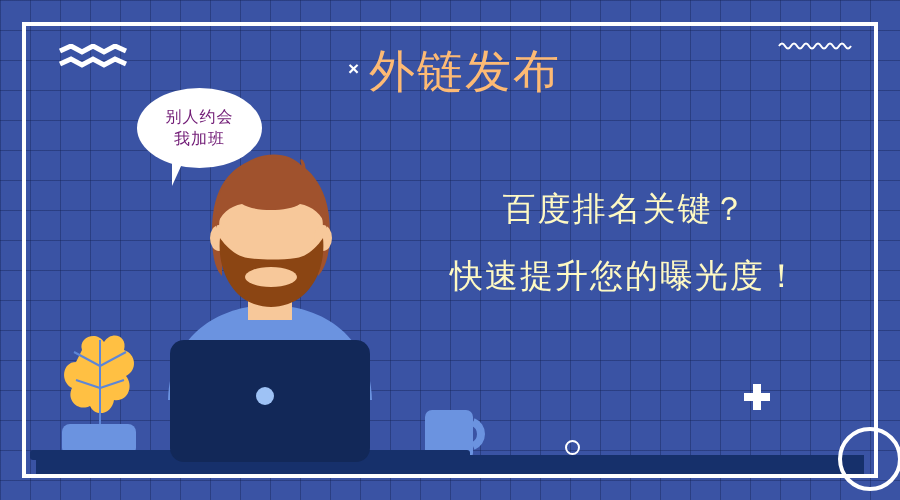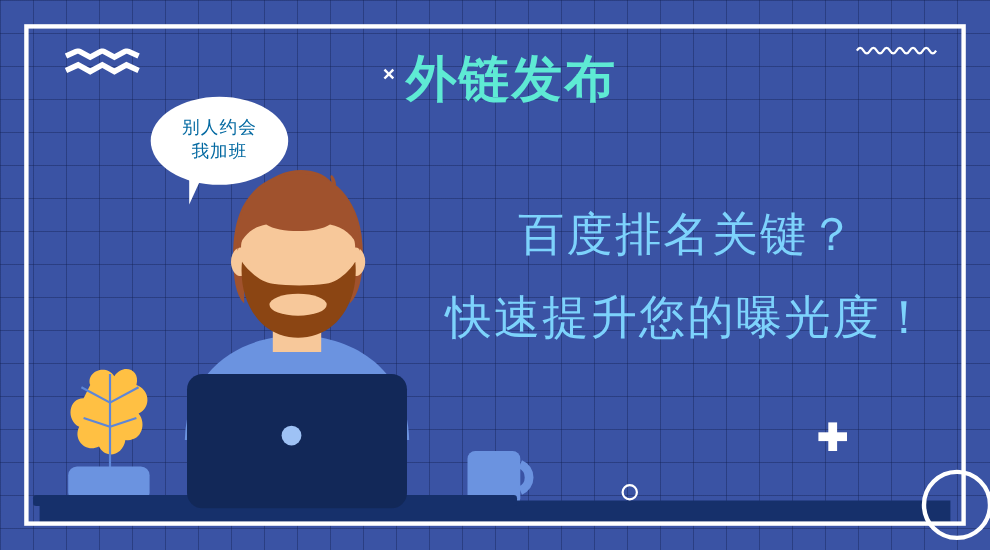--- a/index.html
+++ b/index.html
@@ -48,23 +48,23 @@
     gap: 10px;
   }
   .title-x {
     color: #ffffff;
     font-size: 19px;
     font-weight: 700;
     line-height: 1;
     padding-bottom: 6px;
   }
   .title-text {
-    color: #5eead4;
+    color: #fdba74;
     font-size: 46px;
-    font-weight: 700;
+    font-weight: 400;
     letter-spacing: 2px;
     line-height: 1;
     white-space: nowrap;
   }
   
   .wave-tl { position: absolute; left: 58px; top: 44px; }
   .wave-tr { position: absolute; left: 778px; top: 40px; }
   
   .corner-circle {
     position: absolute;
@@ -112,21 +112,21 @@
     height: 80px;
     background: #ffffff;
     border-radius: 50% / 50%;
     display: flex;
     flex-direction: column;
     align-items: center;
     justify-content: center;
     gap: 2px;
   }
   .bubble span {
-    color: #0369a1;
+    color: #701a75;
     font-size: 16px;
     line-height: 1.25;
     letter-spacing: 1px;
     white-space: nowrap;
   }
   .bubble-tail {
     position: absolute;
     left: 172px;
     top: 152px;
     width: 0; height: 0;
@@ -141,22 +141,22 @@
 
   
   .copy {
     position: absolute;
     left: 395px;
     top: 192px;
     width: 460px;
     text-align: center;
   }
   .copy .line {
-    color: #7dd3fc;
-    font-size: 42px;
+    color: #fef9c3;
+    font-size: 33px;
     line-height: 1;
     letter-spacing: 2px;
     margin-bottom: 34px;
     white-space: nowrap;
   }
   .copy .line:last-child { margin-bottom: 8px; }
 </style>
 </head>
 <body>
 

